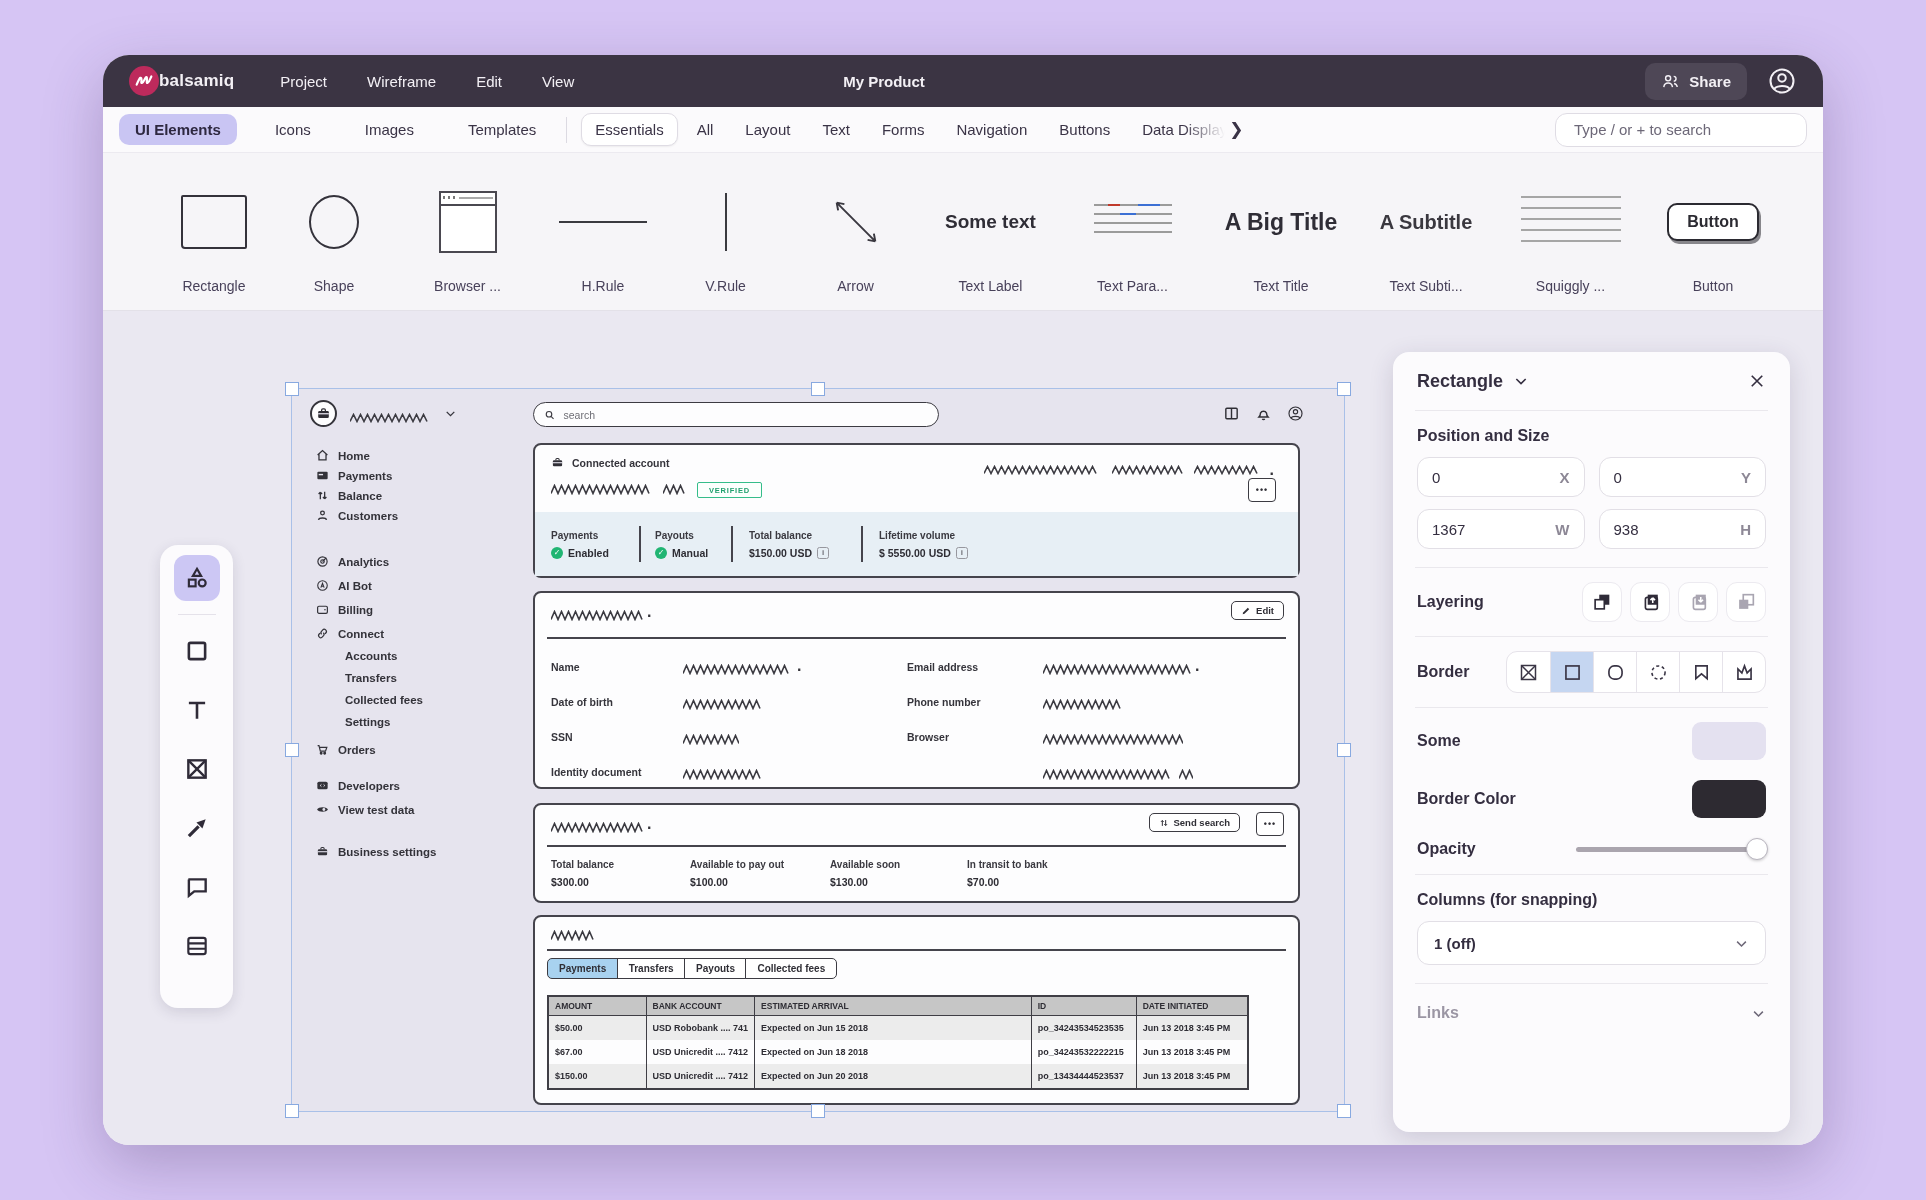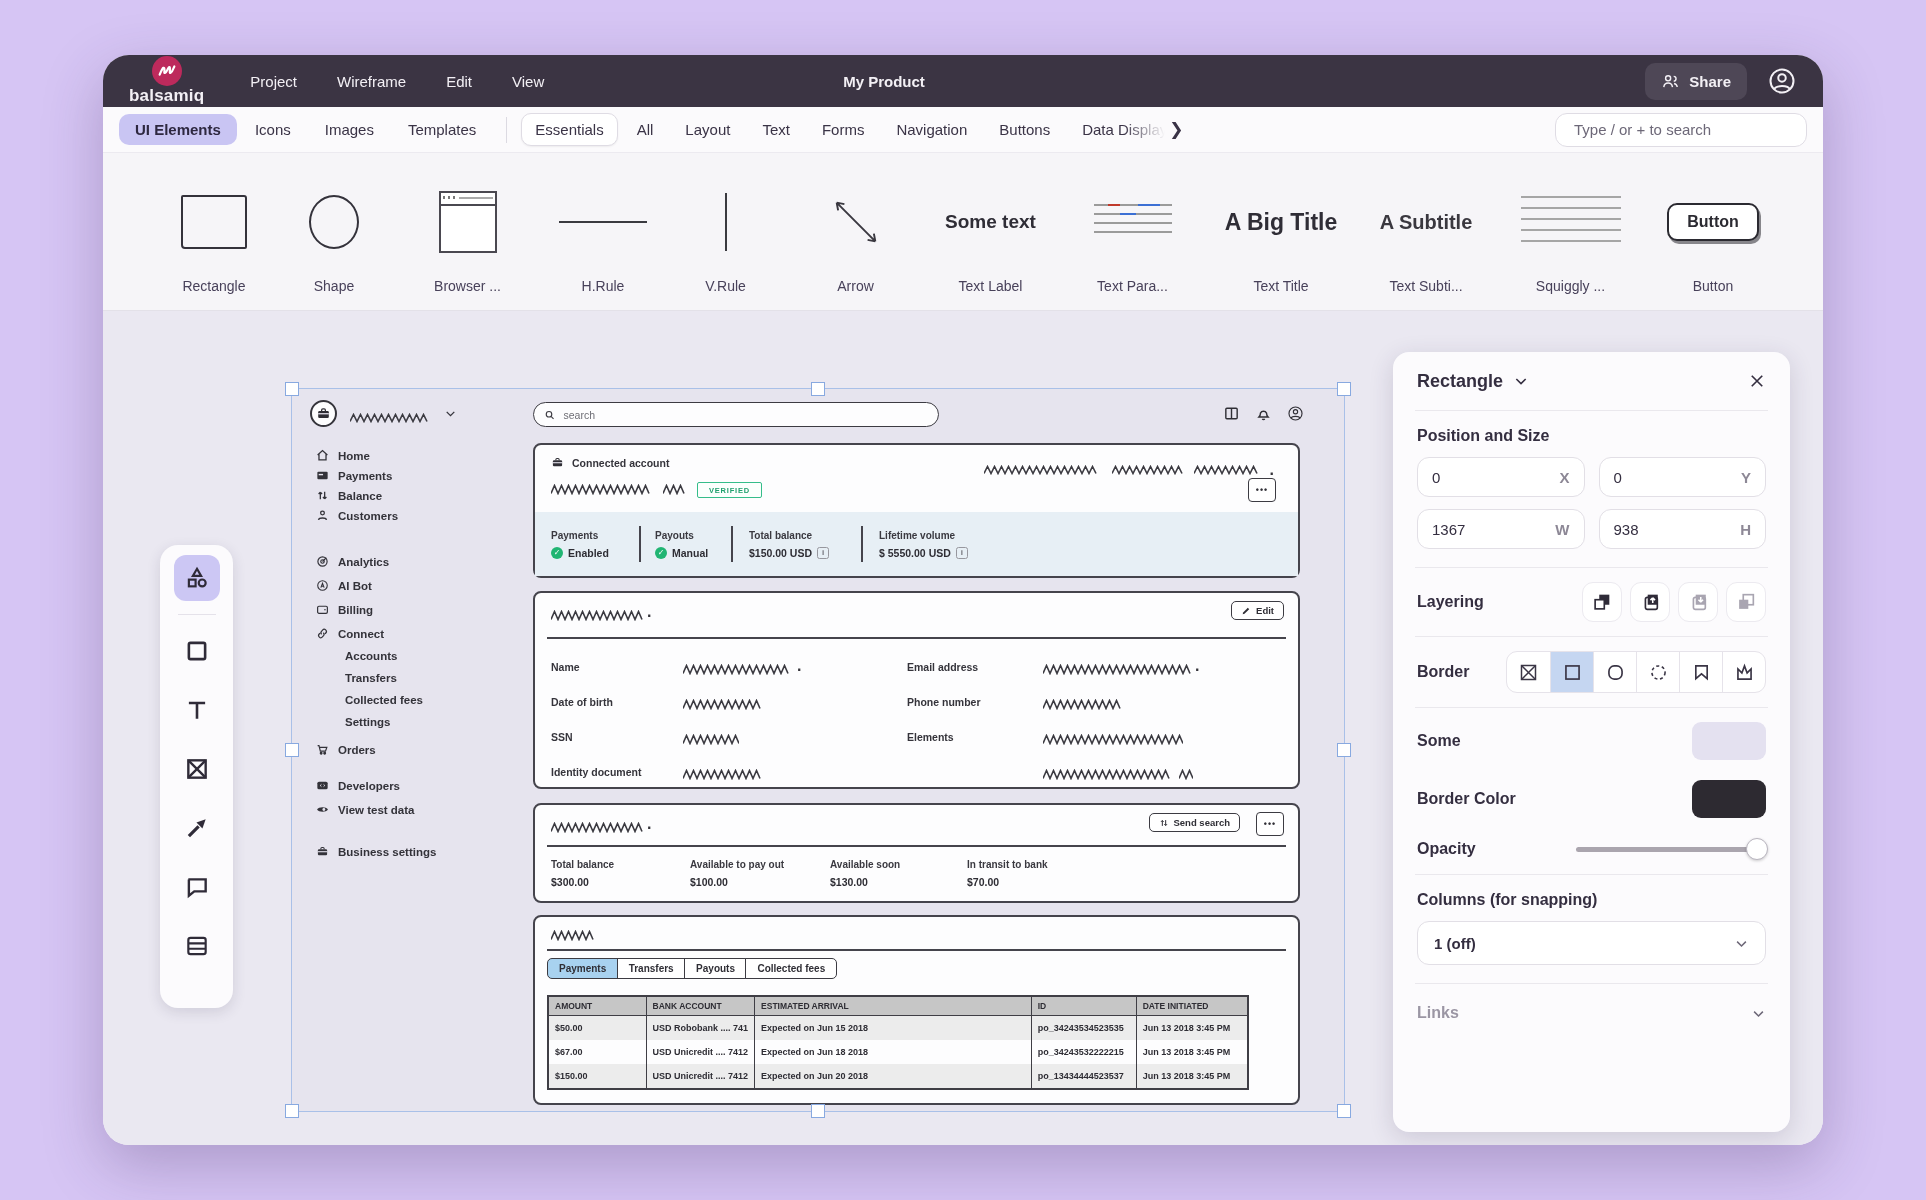--- a/index.html
+++ b/index.html
@@ -2,35 +2,35 @@
 <html><head>
 <meta charset="utf-8">
 <style>
   html,body{margin:0;padding:0;background:#d6c5f4;}
   *{box-sizing:border-box;}
   .stage{position:relative;width:1926px;height:1200px;background:#d6c5f4;font-family:"Liberation Sans","DejaVu Sans",sans-serif;overflow:hidden;}
   .window{position:absolute;left:103px;top:55px;width:1720px;height:1090px;background:#f7f6f9;border-radius:26px;overflow:hidden;box-shadow:0 20px 60px rgba(60,40,90,.28);}
 
   
   .topbar{position:relative;display:flex;align-items:center;height:52px;background:#3b3443;color:#f3f0f5;padding:0 26px;}
-  .brand{display:flex;align-items:center;flex-direction:column;}
+  .brand{display:flex;align-items:center;}
   .logo{width:30px;height:30px;border-radius:50%;background:#bd2a5c;display:flex;align-items:center;justify-content:center;flex:0 0 auto;}
   .brandname{font-size:17px;font-weight:700;letter-spacing:.2px;}
   .menus{display:flex;gap:40px;margin-left:46px;font-size:15px;}
   .menu{cursor:default;}
   .doc-title{position:absolute;left:781px;transform:translateX(-50%);font-size:15px;font-weight:600;}
   .tb-right{margin-left:auto;display:flex;align-items:center;gap:20px;}
   .share-btn{display:flex;align-items:center;gap:9px;background:#4e4756;border-radius:10px;padding:9px 16px;font-size:15px;font-weight:600;color:#f3f0f5;}
   .avatar{width:30px;height:30px;color:#f3f0f5;}
 
   
   .tabbar{display:flex;align-items:center;height:46px;background:#fbfafc;border-bottom:1px solid #eceaf0;padding:0 16px;font-size:15px;color:#3a3346;}
   .tab{padding:7px 16px;border-radius:10px;}
   .tab.sel{background:#c9c5f3;font-weight:700;color:#2e2840;}
-  .tabs{display:flex;gap:2px;align-items:center;}
+  .tabs{display:flex;gap:22px;align-items:center;}
   .vdiv{width:1px;height:26px;background:#dcdae2;margin:0 14px;}
   .cats{display:flex;gap:6px;align-items:center;}
   .cat{padding:7px 13px;}
   .cat.pill{border:1px solid #dfdce4;background:#fff;border-radius:10px;box-shadow:0 1px 2px rgba(0,0,0,.06);}
   .cat.fade{-webkit-mask-image:linear-gradient(90deg,#000 55%,transparent 98%);mask-image:linear-gradient(90deg,#000 55%,transparent 98%);padding-right:0;}
   .cat-more{font-weight:700;font-size:17px;margin-left:-4px;}
   .search-pill{margin-left:auto;width:252px;height:34px;border:1.5px solid #dfdce4;background:#fff;border-radius:12px;display:flex;align-items:center;padding:0 16px;}
   .search-pill input{border:none;outline:none;width:100%;font-size:15px;color:#3a3346;background:transparent;font-family:inherit;}
   .search-pill input::placeholder{color:#6d6878;}
 
@@ -712,21 +712,21 @@
                 <path d="M0 9.5 l3.5 -8 l3.5 8 l3.5 -8 l3.5 8 l3.5 -8 l3.5 8 l3.5 -8 l3.5 8 l3.5 -8 l3.5 8 l3.5 -8 l3.5 8 l3.5 -8 l3.5 8 l3.5 -8 l3.5 8 l3.5 -8 l3.5 8 l3.5 -8 l3.5 8 l3.5 -8 l3.5 8 l3.5 -8 l3.5 8 l3.5 -8 l3.5 8 l3.5 -8 l3.5 8 l3.5 -8 l3.5 8 l3.5 -8 l3.5 8 l3.5 -8 l3.5 8 l3.5 -8 l3.5 8 l3.5 -8 l3.5 8 l3.5 -8 l3.5 8 l3.5 -8 l3.5 8" fill="none" stroke="#3b3a41" stroke-width="1.6"></path>
               </svg></span>
             <span style="position:absolute;left:660px;top:64px;font-weight:700">.</span>
           <div class="fieldrow" style="left:372px;top:103px">
               <span>Phone number</span>
             </div>
           <span class="m-sq" style="position:absolute;left:508px;top:103px"><svg width="78" height="11" viewBox="0 0 78 11">
                 <path d="M0 9.5 l3.5 -8 l3.5 8 l3.5 -8 l3.5 8 l3.5 -8 l3.5 8 l3.5 -8 l3.5 8 l3.5 -8 l3.5 8 l3.5 -8 l3.5 8 l3.5 -8 l3.5 8 l3.5 -8 l3.5 8 l3.5 -8 l3.5 8 l3.5 -8 l3.5 8 l3.5 -8 l3.5 8" fill="none" stroke="#3b3a41" stroke-width="1.6"></path>
               </svg></span>
           <div class="fieldrow" style="left:372px;top:138px">
-              <span>Elements</span>
+              <span>Browser</span>
             </div>
           <span class="m-sq" style="position:absolute;left:508px;top:138px"><svg width="140" height="11" viewBox="0 0 140 11">
                 <path d="M0 9.5 l3.5 -8 l3.5 8 l3.5 -8 l3.5 8 l3.5 -8 l3.5 8 l3.5 -8 l3.5 8 l3.5 -8 l3.5 8 l3.5 -8 l3.5 8 l3.5 -8 l3.5 8 l3.5 -8 l3.5 8 l3.5 -8 l3.5 8 l3.5 -8 l3.5 8 l3.5 -8 l3.5 8 l3.5 -8 l3.5 8 l3.5 -8 l3.5 8 l3.5 -8 l3.5 8 l3.5 -8 l3.5 8 l3.5 -8 l3.5 8 l3.5 -8 l3.5 8 l3.5 -8 l3.5 8 l3.5 -8 l3.5 8 l3.5 -8 l3.5 8" fill="none" stroke="#3b3a41" stroke-width="1.6"></path>
               </svg></span>
           <span class="m-sq" style="position:absolute;left:508px;top:173px"><svg width="128" height="11" viewBox="0 0 128 11">
                 <path d="M0 9.5 l3.5 -8 l3.5 8 l3.5 -8 l3.5 8 l3.5 -8 l3.5 8 l3.5 -8 l3.5 8 l3.5 -8 l3.5 8 l3.5 -8 l3.5 8 l3.5 -8 l3.5 8 l3.5 -8 l3.5 8 l3.5 -8 l3.5 8 l3.5 -8 l3.5 8 l3.5 -8 l3.5 8 l3.5 -8 l3.5 8 l3.5 -8 l3.5 8 l3.5 -8 l3.5 8 l3.5 -8 l3.5 8 l3.5 -8 l3.5 8 l3.5 -8 l3.5 8 l3.5 -8 l3.5 8" fill="none" stroke="#3b3a41" stroke-width="1.6"></path>
               </svg></span>
           <span class="m-sq" style="position:absolute;left:644px;top:173px"><svg width="14" height="11" viewBox="0 0 14 11">
                 <path d="M0 9.5 l3.5 -8 l3.5 8 l3.5 -8 l3.5 8" fill="none" stroke="#3b3a41" stroke-width="1.6"></path>
               </svg></span>

